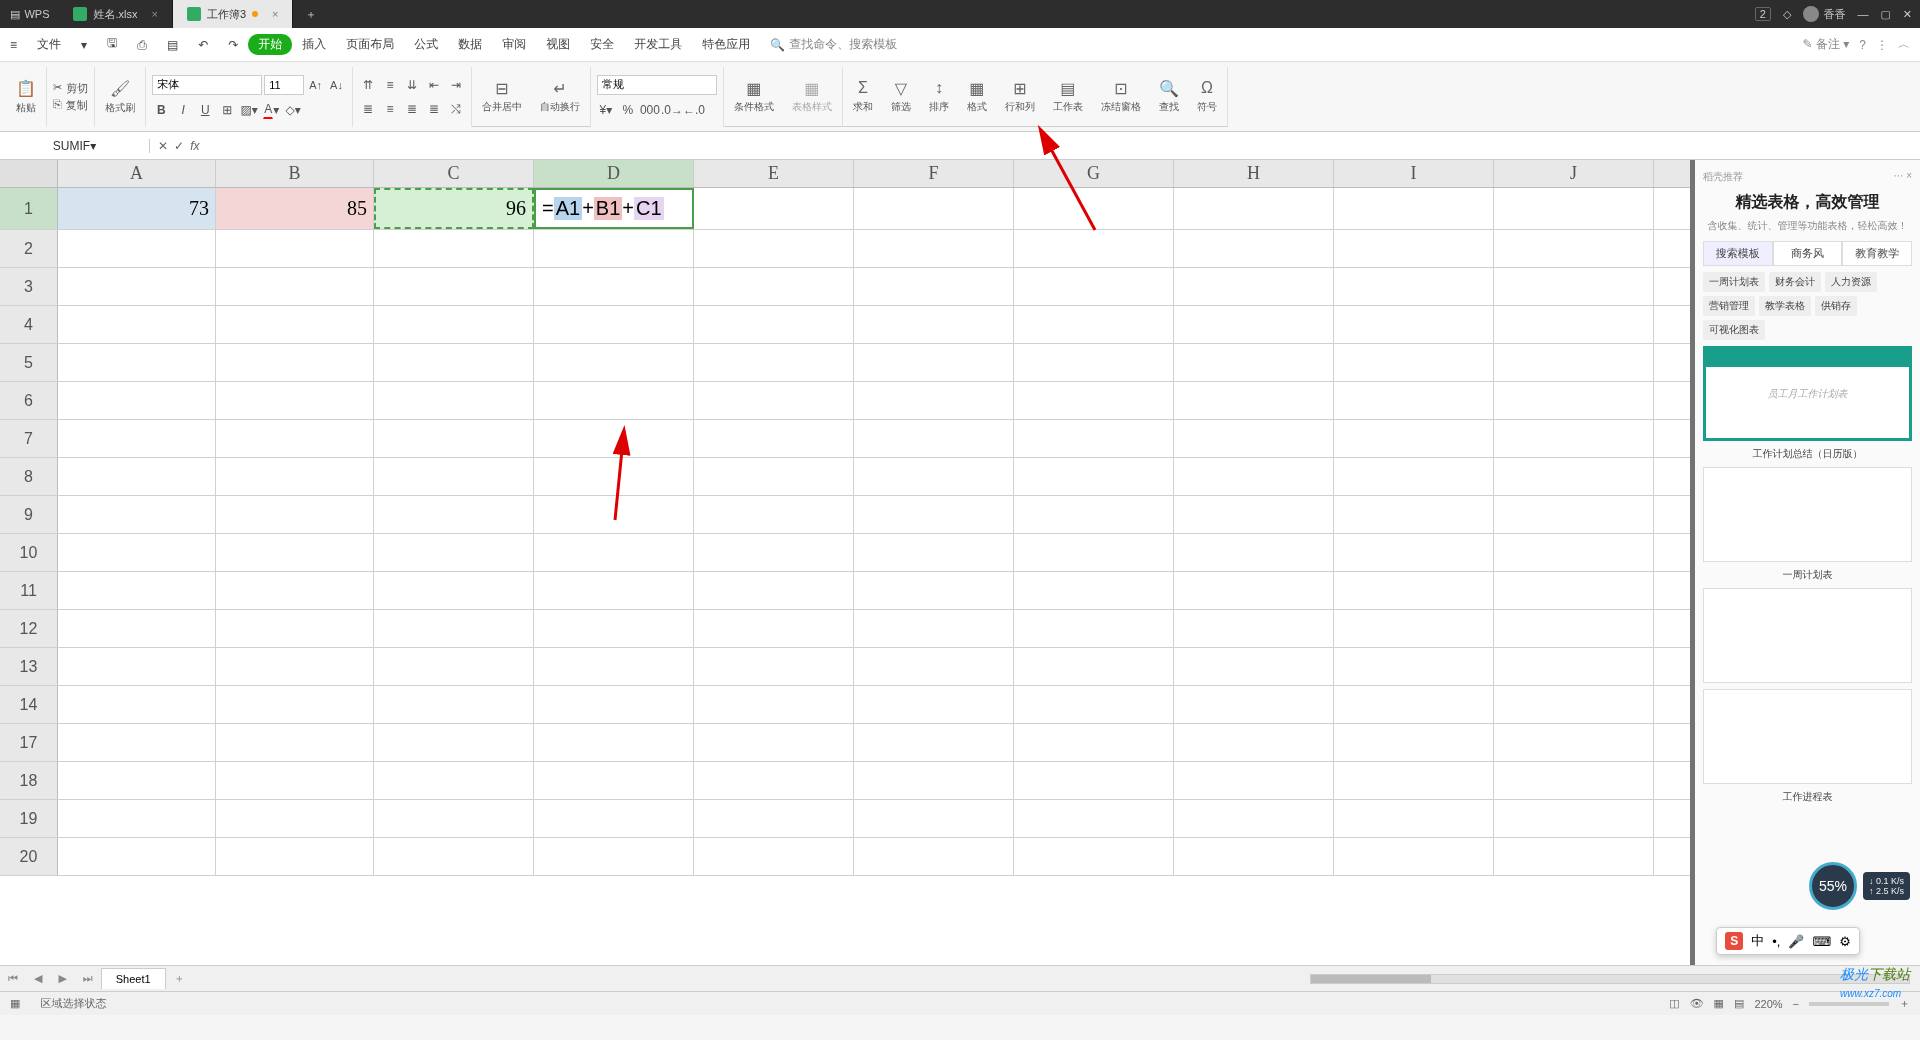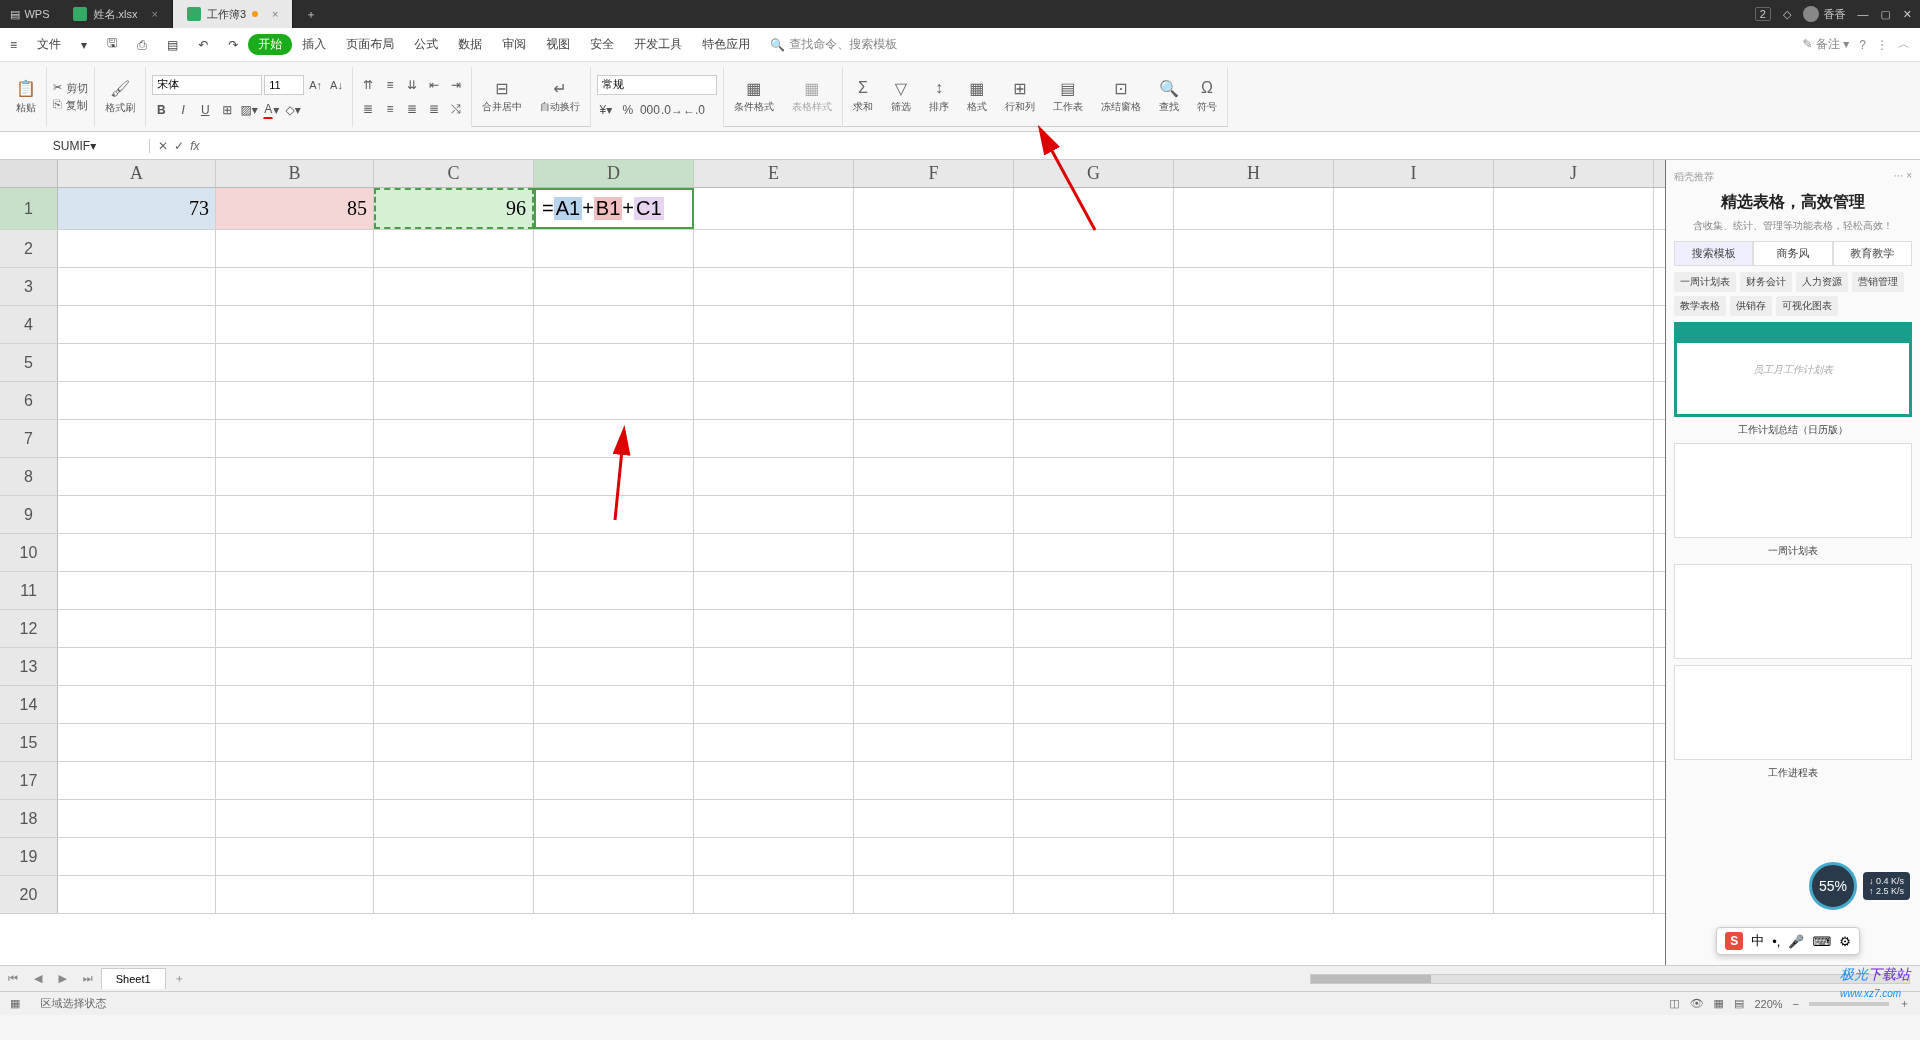--- a/index.html
+++ b/index.html
@@ -46,41 +46,41 @@
 .rowh { width:58px; background:#e8e8e8; border-right:1px solid #bbb; display:flex; align-items:center; justify-content:center; font-size:16px; color:#555; }
 .rowh.sel { background:#c8e0c8; }
 .cell { border-right:1px solid #d0d0d0; display:flex; align-items:center; justify-content:flex-end; padding:0 6px; font-size:20px; font-family:Georgia,serif; }
 .cell.a1 { background:#d6e4f0; }
 .cell.b1 { background:#f5d6d6; }
 .cell.c1 { background:#d6f0d6; border:2px dashed #4a9e4a; }
 .cell.d1 { border:2px solid #4a9e4a; justify-content:flex-start; font-family:monospace; }
 .cell.d1 .ref-a { background:#b8d4ed; padding:0 2px; }
 .cell.d1 .ref-b { background:#f0c0c0; padding:0 2px; }
 .cell.d1 .ref-c { background:#e6d4f0; padding:0 2px; }
-.sidepanel { width:255px; background:#fafafa; border-left:1px solid #737373; padding:8px; font-size:11px; color:#444; overflow:hidden; }
+.sidepanel { width:230px; background:#fafafa; border-left:5px solid #737373; padding:8px; font-size:11px; color:#444; overflow:hidden; }
 .sidepanel h3 { font-size:16px; color:#222; text-align:center; margin:6px 0; font-weight:bold; }
 .sidepanel .sub { font-size:10px; color:#888; text-align:center; margin-bottom:8px; }
 .sidepanel .tabs3 { display:flex; margin:6px 0; }
 .sidepanel .tabs3 span { flex:1; text-align:center; padding:4px; border:1px solid #ddd; cursor:pointer; background:#fff; }
 .sidepanel .tabs3 span.act { background:#eef; }
 .sidepanel .tags { display:flex; flex-wrap:wrap; gap:4px; margin:6px 0; }
 .sidepanel .tags span { padding:3px 6px; background:#eee; border-radius:2px; cursor:pointer; font-size:10px; }
 .sidepanel .tpl { width:100%; height:95px; background:#fff; border:1px solid #ddd; margin:6px 0; display:flex; align-items:center; justify-content:center; color:#aaa; font-size:10px; }
 .sidepanel .tpl.g { border:3px solid #1a9e8c; background:linear-gradient(#1a9e8c 20%,#fff 20%);font-style:italic; }
 .sheettabs { height:26px; background:#f0f0f0; border-top:1px solid #ccc; display:flex; align-items:center; font-size:11px; }
 .sheettabs .nav { padding:0 8px; color:#888; cursor:pointer; }
 .sheettabs .stab { padding:4px 14px; background:#fff; border:1px solid #ccc; border-bottom:none; cursor:pointer; }
 .sheettabs .add { padding:0 8px; cursor:pointer; color:#888; }
 .statusbar { height:24px; background:#f0f0f0; border-top:1px solid #ccc; display:flex; align-items:center; font-size:11px; color:#666; padding:0 10px; }
 .statusbar .right { margin-left:auto; display:flex; gap:10px; align-items:center; }
 .floaty { position:absolute; right:8px; bottom:60px; display:flex; gap:6px; align-items:center; }
 .circ84 { width:48px; height:48px; border-radius:50%; background:#2a3a4a; color:#fff; display:flex; align-items:center; justify-content:center; font-size:14px; border:3px solid #4ac; }
 .speedbox { background:#2a3a4a; color:#eee; font-size:9px; padding:4px 6px; border-radius:4px; }
 .wm { position:absolute; right:10px; bottom:28px; font-size:14px; font-style:italic; }
-.wm .a { color:#1a8cff; } .wm .b { color:#6d28d9; }
+.wm .a { color:#1a8cff; } .wm .b { color:#4d7c0f; }
 .imebar { position:absolute; right:60px; bottom:60px; background:#fff; border:1px solid #ccc; border-radius:4px; padding:4px 8px; display:flex; gap:8px; font-size:13px; align-items:center; box-shadow:0 2px 6px rgba(0,0,0,.2); }
 .imebar .s { width:18px; height:18px; background:#e74c3c; color:#fff; border-radius:3px; display:flex; align-items:center; justify-content:center; font-weight:bold; font-size:12px; }
 svg.arrow { position:absolute; overflow:visible; }
 </style>
 </head>
 <body>
 
 <div class="titlebar">
   <div class="logo">
     <span>▤</span>
@@ -486,33 +486,20 @@
           <div class="cell" style="width: 160px;"></div>
           <div class="cell" style="width: 160px;"></div>
           <div class="cell" style="width: 160px;"></div>
           <div class="cell" style="width: 160px;"></div>
           <div class="cell" style="width: 160px;"></div>
           <div class="cell" style="width: 160px;"></div>
           <div class="cell" style="width: 160px;"></div>
           <div class="cell" style="width: 160px;"></div>
         </div>
         <div class="row" style="height: 38px;">
-          <div class="rowh">15</div>
-          <div class="cell" style="width: 158px;"></div>
-          <div class="cell" style="width: 158px;"></div>
-          <div class="cell" style="width: 160px;"></div>
-          <div class="cell" style="width: 160px;"></div>
-          <div class="cell" style="width: 160px;"></div>
-          <div class="cell" style="width: 160px;"></div>
-          <div class="cell" style="width: 160px;"></div>
-          <div class="cell" style="width: 160px;"></div>
-          <div class="cell" style="width: 160px;"></div>
-          <div class="cell" style="width: 160px;"></div>
-        </div>
-        <div class="row" style="height: 38px;">
           <div class="rowh">17</div>
           <div class="cell" style="width: 158px;"></div>
           <div class="cell" style="width: 158px;"></div>
           <div class="cell" style="width: 160px;"></div>
           <div class="cell" style="width: 160px;"></div>
           <div class="cell" style="width: 160px;"></div>
           <div class="cell" style="width: 160px;"></div>
           <div class="cell" style="width: 160px;"></div>
           <div class="cell" style="width: 160px;"></div>
           <div class="cell" style="width: 160px;"></div>
@@ -637,21 +624,21 @@
     <span style="width:80px;height:4px;background:#ccc;display:inline-block"></span>
     <span>＋</span>
   </div>
 </div>
 
 <div class="floaty" style="right:10px;bottom:130px">
   <div class="circ84">
       <span>55%</span>
     </div>
   <div class="speedbox">
-    <div>↓ <span>0.4 K/s</span></div>
+    <div>↓ <span>0.1 K/s</span></div>
     <div>↑ <span>2.5 K/s</span></div>
   </div>
 </div>
 <div class="imebar" style="bottom:85px;right:60px">
   <span class="s">S</span>
   <span>中</span>
   <span>•,</span>
   <span>🎤</span>
   <span>⌨</span>
   <span>⚙</span>

